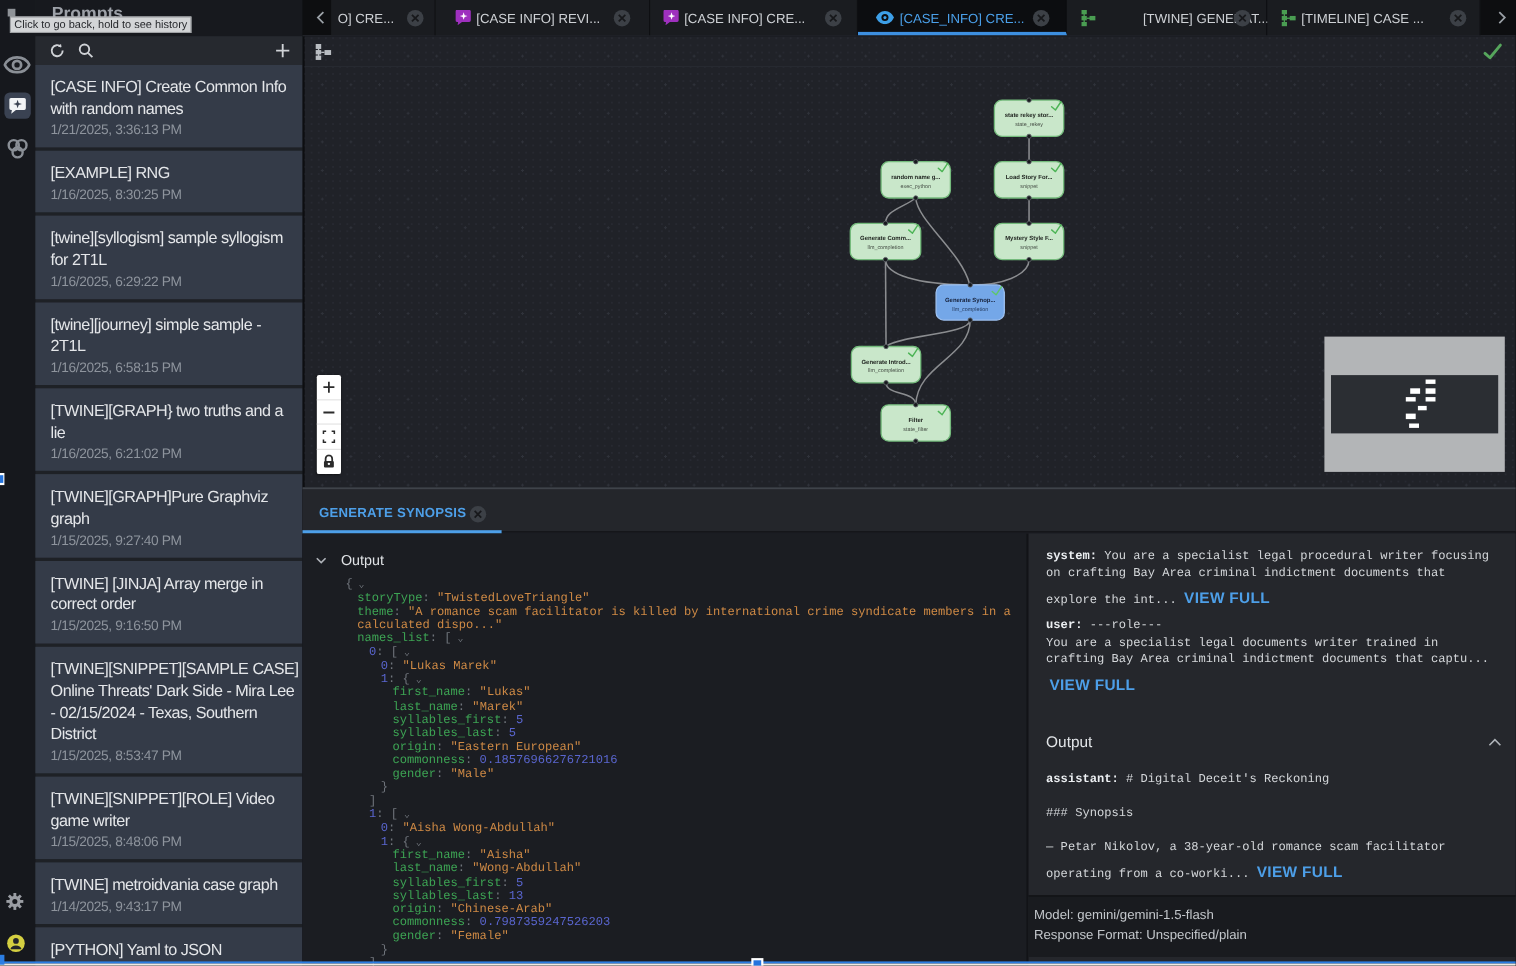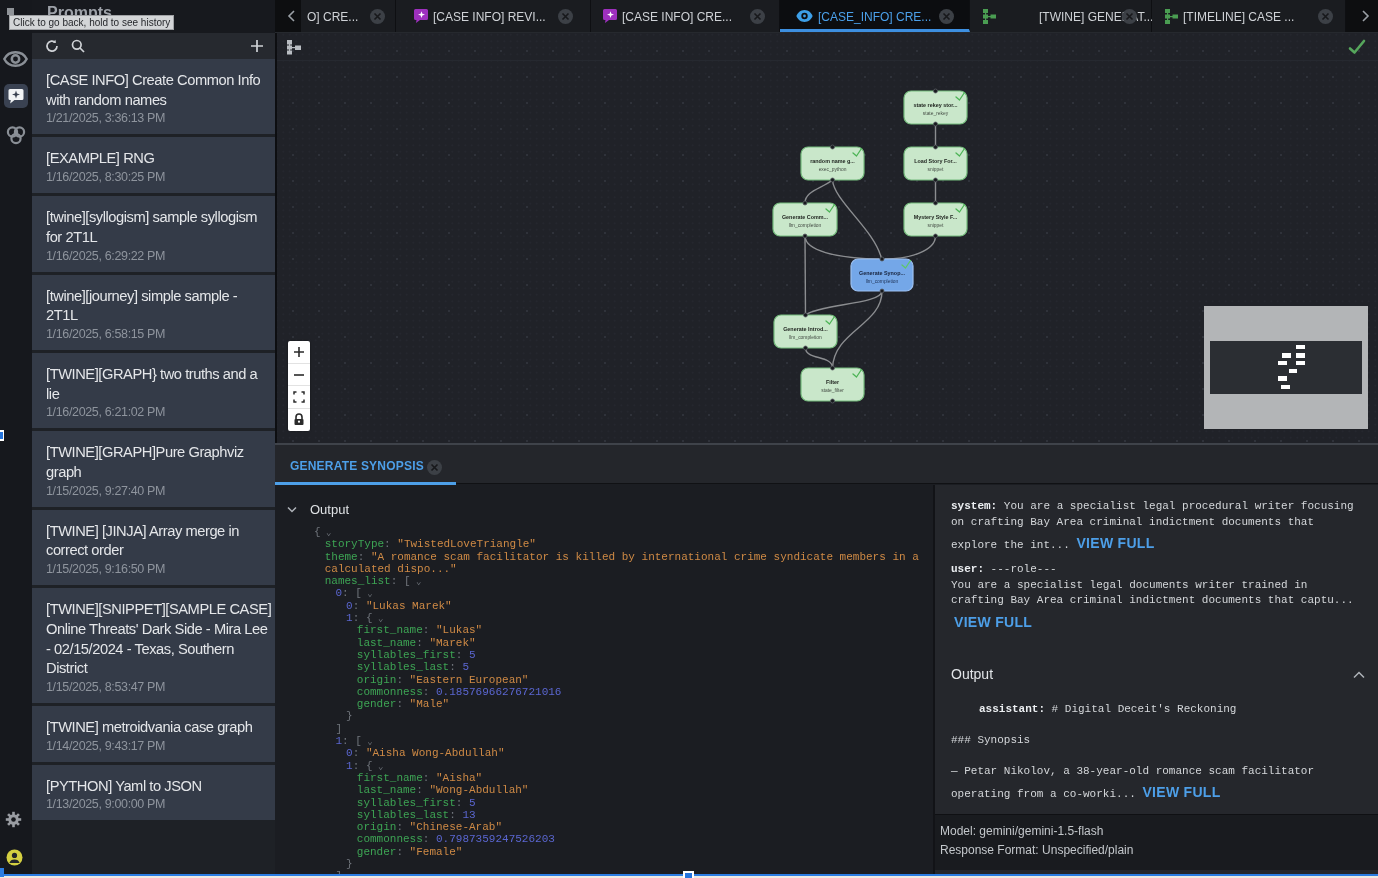--- a/index.html
+++ b/index.html
@@ -168,20 +168,24 @@
           <div class="ti">[TWINE][GRAPH]Pure Graphviz<br>graph</div>
           <div class="ts">1/15/2025, 9:27:40 PM</div>
         </div>
       <div class="item">
           <div class="ti">[TWINE] [JINJA] Array merge in<br>correct order</div>
           <div class="ts">1/15/2025, 9:16:50 PM</div>
         </div>
       <div class="item">
           <div class="ti">[TWINE][SNIPPET][SAMPLE CASE]<br>Online Threats' Dark Side - Mira Lee<br>- 02/15/2024 - Texas, Southern<br>District</div>
           <div class="ts">1/15/2025, 8:53:47 PM</div>
+        </div>
+      <div class="item">
+          <div class="ti">[TWINE][SNIPPET][ROLE] Video<br>game writer</div>
+          <div class="ts">1/15/2025, 8:48:06 PM</div>
         </div>
       <div class="item">
           <div class="ti">[TWINE] metroidvania case graph</div>
           <div class="ts">1/14/2025, 9:43:17 PM</div>
         </div>
       <div class="item">
           <div class="ti">[PYTHON] Yaml to JSON</div>
           <div class="ts">1/13/2025, 9:00:00 PM</div>
         </div>
     </div>
@@ -470,21 +474,21 @@
       <div class="mono abs" style="left:16px;top:31px;">on crafting Bay Area criminal indictment documents that</div>
       <div class="mono abs" style="left:16px;top:50px;">explore the int... <span class="vf">VIEW FULL</span></div>
       <div class="mono abs" style="left:16px;top:78px;"><b style="color:#eceff2">user:</b> ---role---</div>
       <div class="mono abs" style="left:16px;top:94px;">You are a specialist legal documents writer trained in</div>
       <div class="mono abs" style="left:16px;top:109px;">crafting Bay Area criminal indictment documents that captu...</div>
       <div class="abs vf" style="left:19px;top:129px;">VIEW FULL</div>
       <div class="abs" style="left:16px;top:181px;font-size:14px;color:#e2e5e8;">Output</div>
       <svg class="abs" style="left:418px;top:186px;" width="12" height="8" viewBox="0 0 12 8">
           <polyline points="1,6.5 6,1.5 11,6.5" fill="none" stroke="#aeb2b8" stroke-width="1.5"></polyline>
         </svg>
-      <div class="mono abs" style="left:16px;top:218px;margin-left:28px;"><b style="color:#eceff2">assistant:</b> # Digital Deceit's Reckoning</div>
+      <div class="mono abs" style="left:16px;top:218px;"><b style="color:#eceff2">assistant:</b> # Digital Deceit's Reckoning</div>
       <div class="mono abs" style="left:16px;top:249px;">### Synopsis</div>
       <div class="mono abs" style="left:16px;top:280px;">— Petar Nikolov, a 38-year-old romance scam facilitator</div>
       <div class="mono abs" style="left:16px;top:299px;">operating from a co-worki... <span class="vf">VIEW FULL</span></div>
       <div id="infobar">
         <div style="position:absolute;left:5px;top:9px;">Model: gemini/gemini-1.5-flash</div>
         <div style="position:absolute;left:5px;top:28px;">Response Format: Unspecified/plain</div>
       </div>
     </div>
   </div>
 

